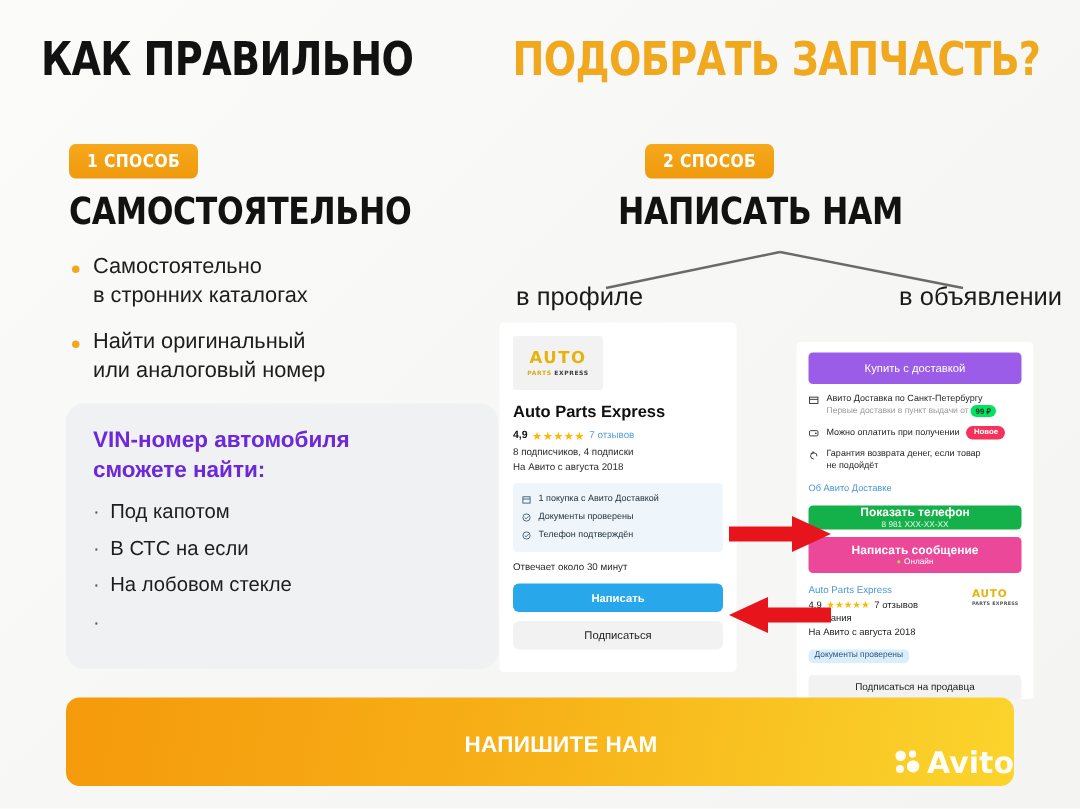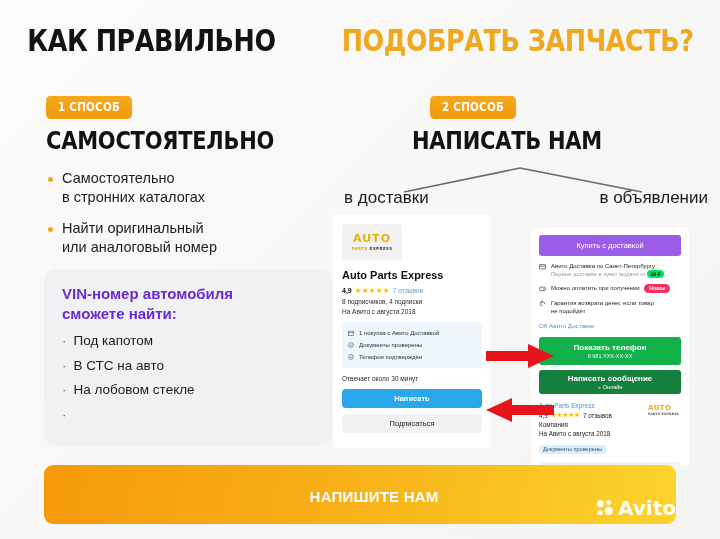--- a/index.html
+++ b/index.html
@@ -200,30 +200,30 @@
     vertical-align: middle;
   }
   .pill-red {
     display: inline-block; background: #f5325b; color: #fff;
     border-radius: 7px; padding: 1px 5px; font-size: 5.2px; font-weight: 700;
     margin-left: 3px; vertical-align: middle;
   }
   .ad-link { margin: 7px 8px 0 8px; font-size: 6.2px; color: #4c97d6; }
 
   .btn-green {
-    margin: 8px 8px 0 8px; height: 28px; border-radius: 3px;
+    margin: 8px 8px 0 8px; height: 16px; border-radius: 3px;
     background: #14b14b; color: #fff;
     display: flex; flex-direction: column;
     align-items: center; justify-content: center;
   }
   .btn-green .b1 { font-size: 8px; font-weight: 700; }
   .btn-green .b2 { font-size: 5.5px; opacity: .92; margin-top: 1px; }
   .btn-blue {
     margin: 5px 8px 0 8px; height: 24px; border-radius: 3px;
-    background: #15803d; color: #fff;
+    background: #ec4899; color: #fff;
     display: flex; flex-direction: column;
     align-items: center; justify-content: center;
   }
   .btn-blue .b1 { font-size: 8px; font-weight: 700; }
   .btn-blue .b2 { font-size: 5.5px; margin-top: 1px; }
   .btn-blue .b2::before {
     content: "●"; color: #8fe34a; font-size: 5px; margin-right: 2px;
   }
 
   .seller-block { margin: 8px 8px 0 8px; position: relative; }
@@ -306,21 +306,21 @@
 
   <div class="vin-card">
     <div class="vin-title" style="white-space:pre-line">VIN-номер автомобиля
 сможете найти:</div>
     <div class="vin-item">
       <span class="vdash">·</span>
       <span style="white-space:pre-line">Под капотом</span>
     </div>
     <div class="vin-item">
       <span class="vdash">·</span>
-      <span style="white-space:pre-line">В СТС на авто</span>
+      <span style="white-space:pre-line">В СТС на если</span>
     </div>
     <div class="vin-item">
       <span class="vdash">·</span>
       <span style="white-space:pre-line">На лобовом стекле</span>
     </div>
     <div class="vin-item">
       <span class="vdash">·</span>
     </div>
   </div>
 </div>
@@ -329,21 +329,21 @@
   <div class="way-badge">2 СПОСОБ</div>
   <div class="way-title">НАПИСАТЬ НАМ</div>
 </div>
 
 <svg class="branch" viewBox="0 0 330 28">
   <path d="M152 2 L36 26" stroke="#6a6a6a" stroke-width="1.6" fill="none"></path>
   <path d="M152 2 L274 26" stroke="#6a6a6a" stroke-width="1.6" fill="none"></path>
 </svg>
 
 <div class="subhead-row">
-  <div class="subhead left">в доставки</div>
+  <div class="subhead left">в профиле</div>
   <div class="subhead right">в объявлении</div>
 </div>
 
 <div class="mock mock-profile">
   <div class="logo-box">
     <div class="logo-auto">AUTO</div>
     <div class="logo-sub">
       <span class="pp">PARTS</span>
       <span>EXPRESS</span>
     </div>

